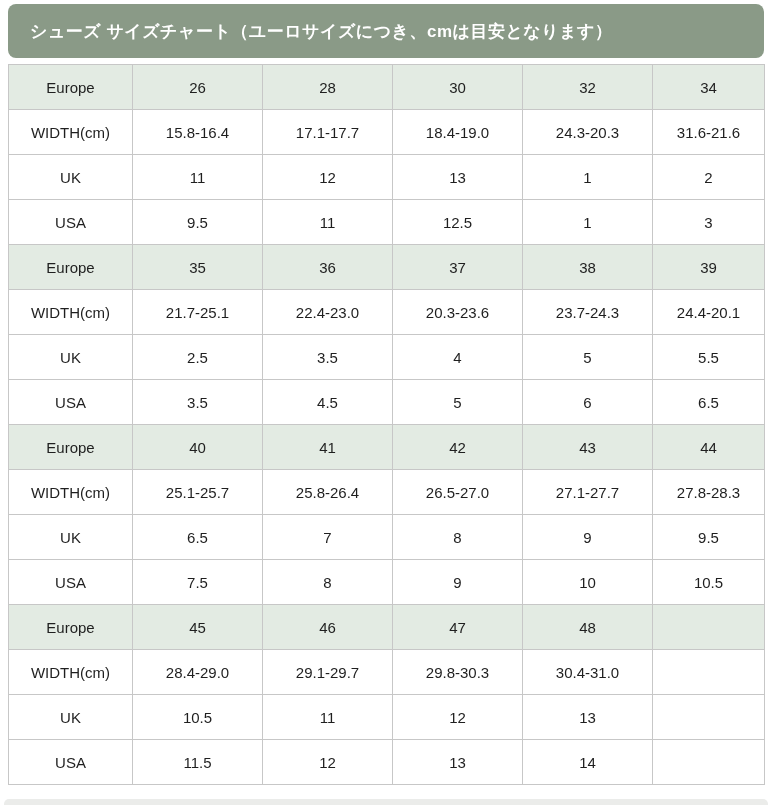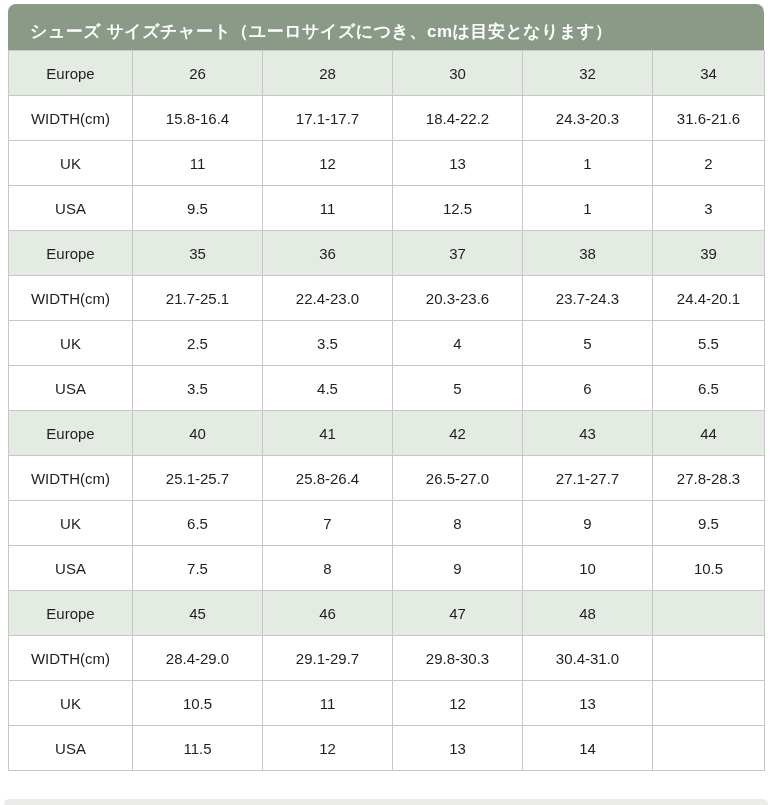--- a/index.html
+++ b/index.html
@@ -25,21 +25,21 @@
     display:flex;align-items:center;
     padding-left:22px;
   }
   .title-bar span{
     color:var(--title-text);
     font-size:17px;
     font-weight:bold;
     letter-spacing:0.5px;
   }
   table.size-chart{
-    position:absolute;left:8px;top:50px;width:756px;
+    position:absolute;left:8px;top:64px;width:756px;
     border-collapse:collapse;table-layout:fixed;
   }
   table.size-chart td{
     border:1px solid var(--border);
     height:45px;
     text-align:center;vertical-align:middle;
     font-size:15px;
     color:var(--text);
     background:#ffffff;
     padding:0 4px;
@@ -77,21 +77,21 @@
         <td>26</td>
         <td>28</td>
         <td>30</td>
         <td>32</td>
         <td>34</td>
       </tr>
       <tr>
         <td>WIDTH(cm)</td>
         <td>15.8-16.4</td>
         <td>17.1-17.7</td>
-        <td>18.4-22.2</td>
+        <td>18.4-19.0</td>
         <td>24.3-20.3</td>
         <td>31.6-21.6</td>
       </tr>
       <tr>
         <td>UK</td>
         <td>11</td>
         <td>12</td>
         <td>13</td>
         <td>1</td>
         <td>2</td>

